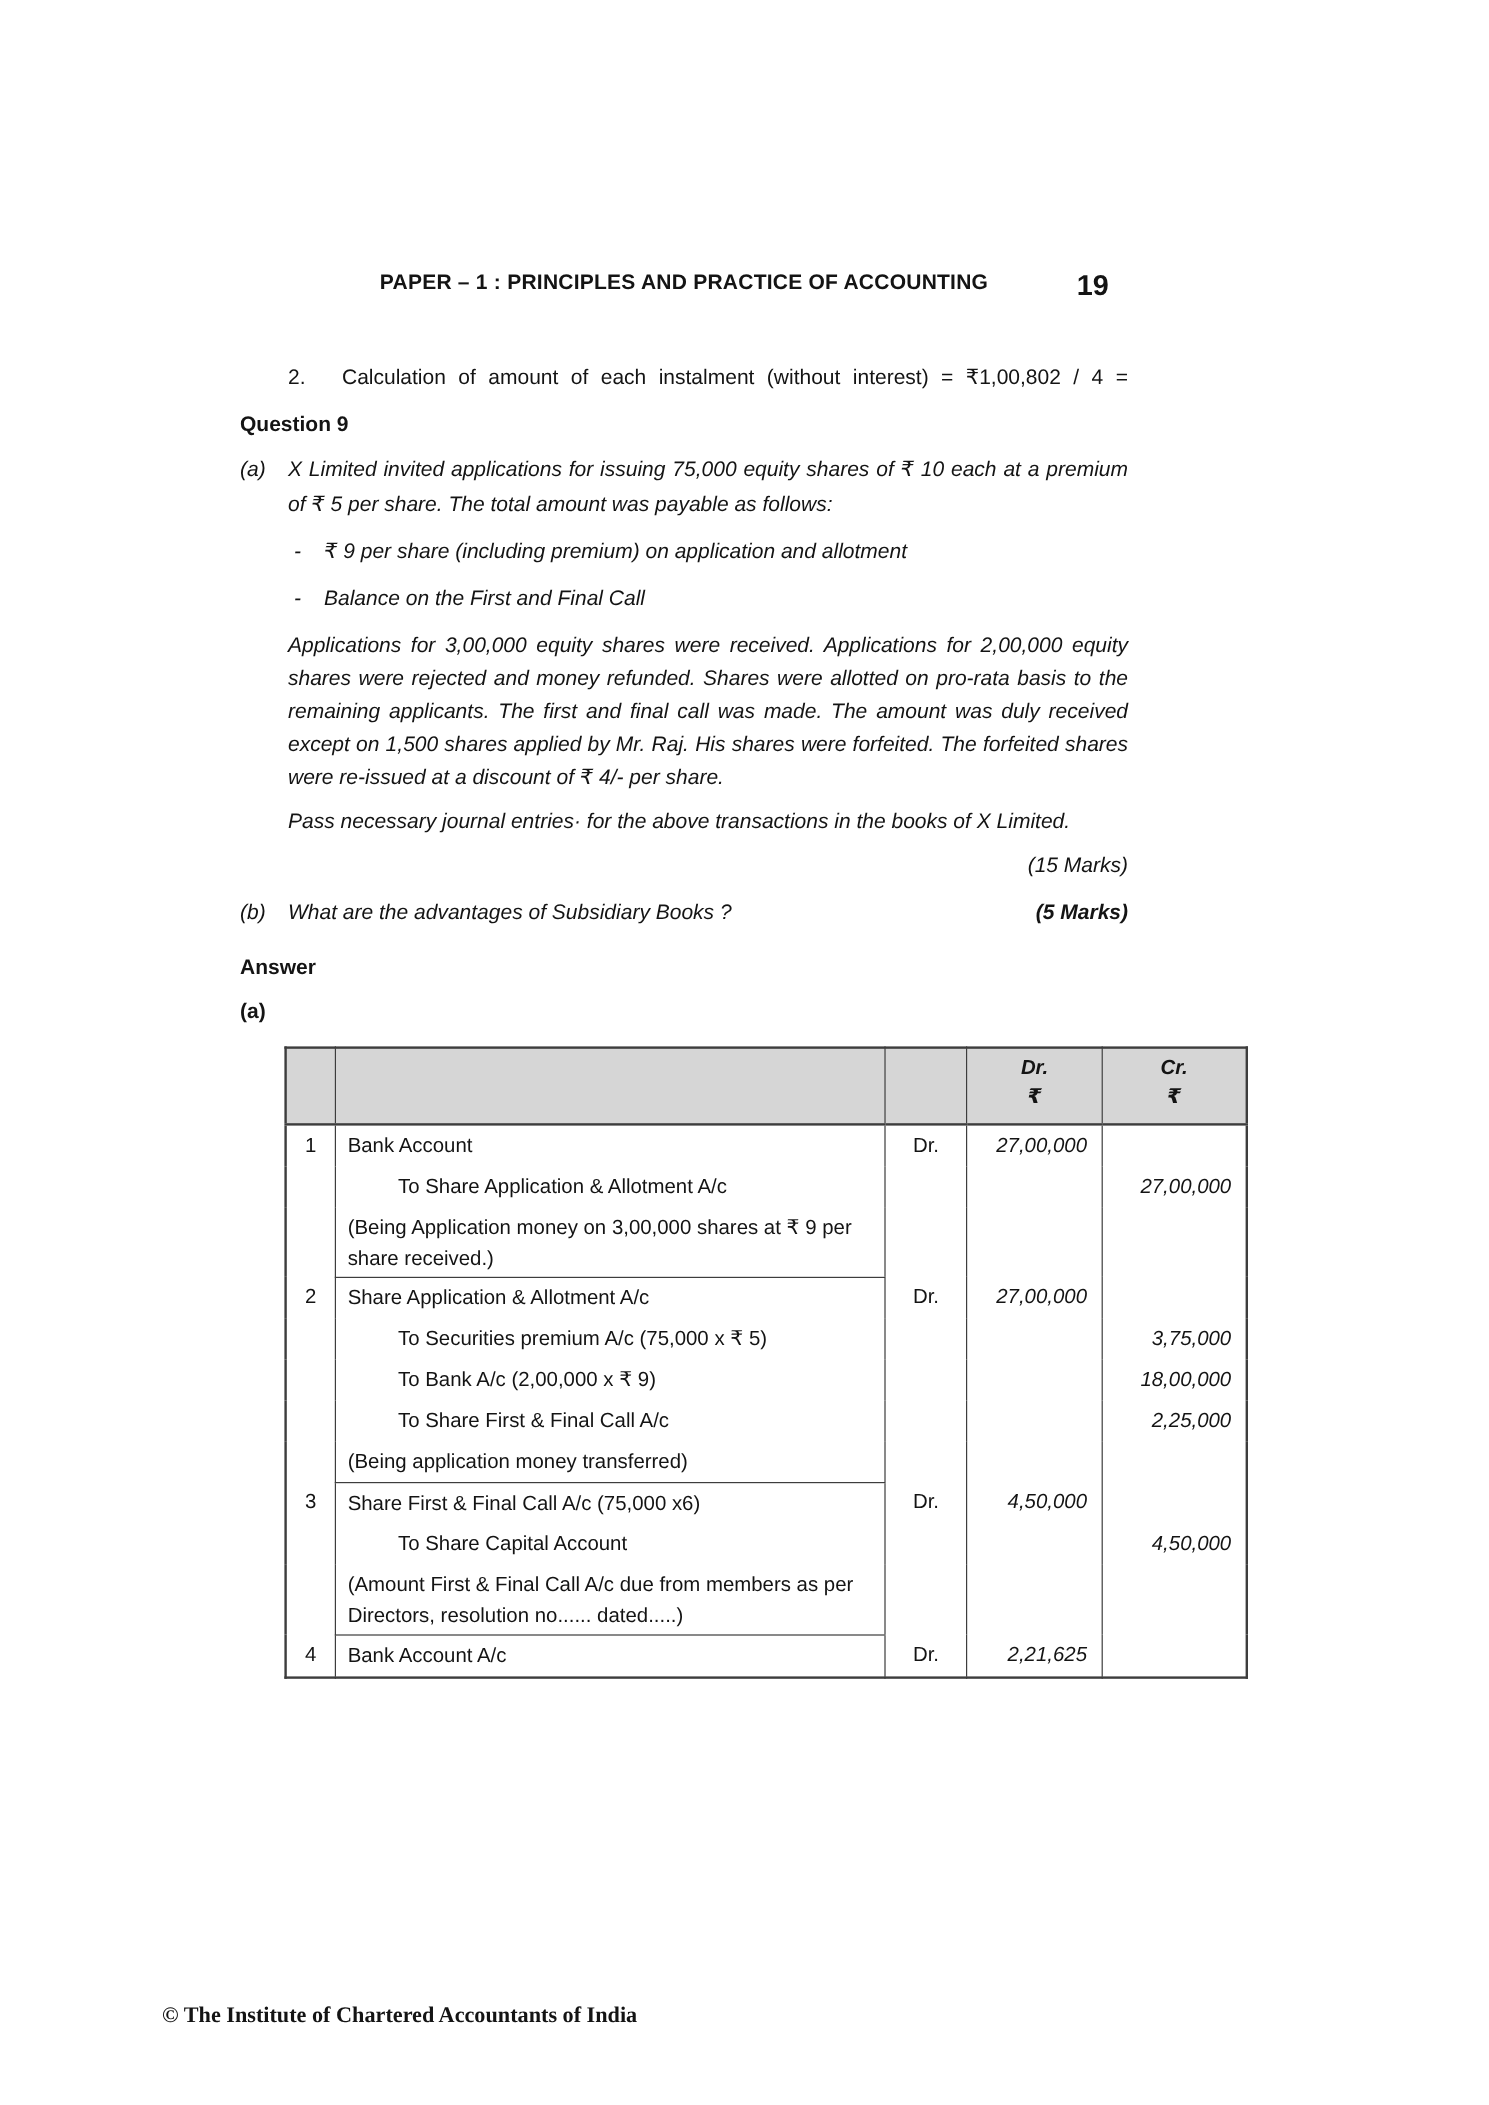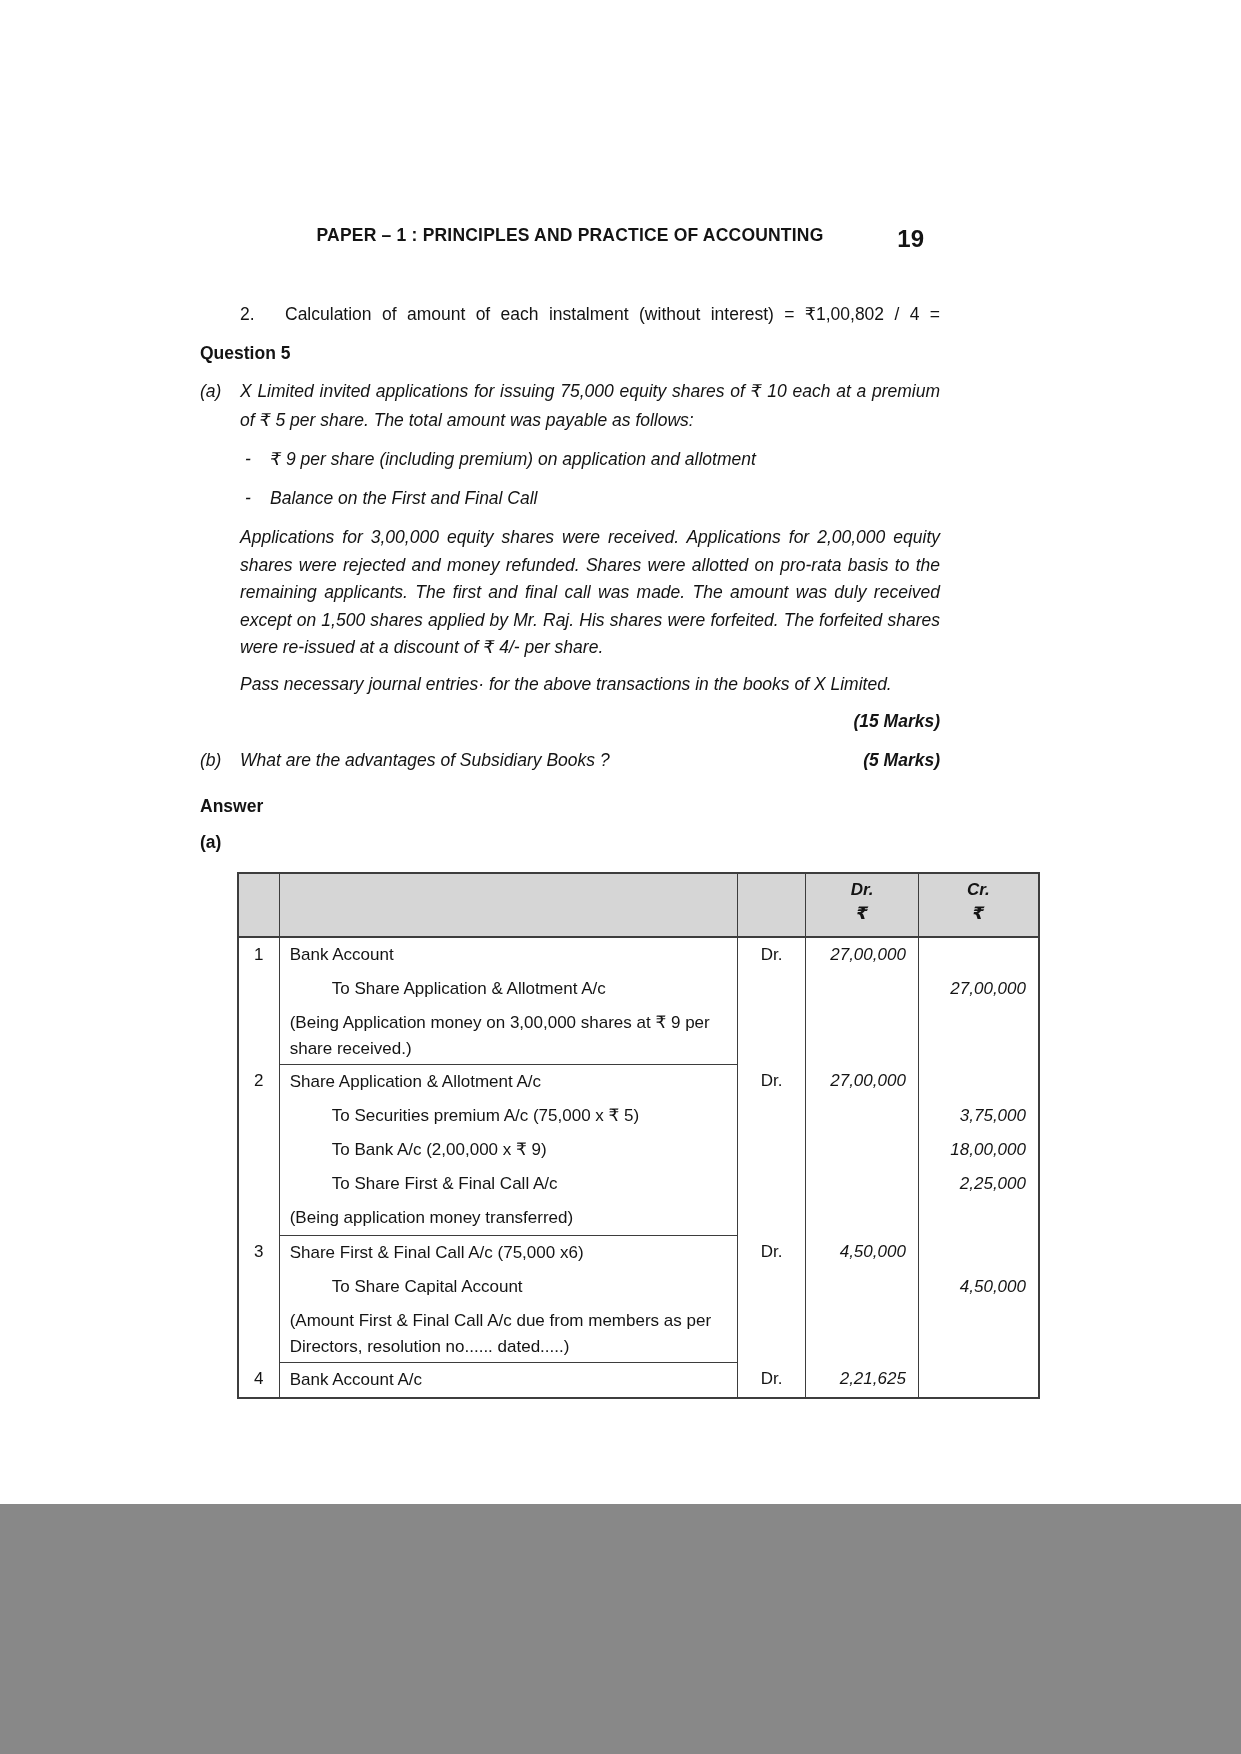--- a/index.html
+++ b/index.html
@@ -1,16 +1,16 @@
 <!DOCTYPE html>
 <html><head>
 <meta charset="utf-8">
 <style>
   html,body{margin:0;padding:0;background:#888;}
-  .page{position:relative;width:1241px;height:1504px;background:#ffffff;color:#141414;
+  .page{position:relative;width:1241px;height:1754px;background:#ffffff;color:#141414;
         font-family:"Liberation Sans","DejaVu Sans",sans-serif;overflow:hidden;}
   .content{position:absolute;left:200px;top:225px;width:740px;}
 
   .doc-header{position:relative;height:22px;}
   .doc-title{text-align:center;font-weight:bold;font-size:17.5px;letter-spacing:.2px;}
   .page-num{position:absolute;right:16px;top:0;font-weight:bold;font-size:24px;}
 
   .item2{display:flex;margin-top:54px;margin-left:40px;font-size:17.5px;line-height:26px;}
   .item2-num{width:45px;flex:none;}
   .item2-text{flex:1;}
@@ -21,21 +21,21 @@
   .part{display:flex;margin-top:13px;font-style:italic;font-size:17.5px;line-height:29px;}
   .part-label{width:40px;flex:none;}
   .part-body{flex:1;text-align:justify;}
 
   .bullet{display:flex;margin-left:45px;margin-top:10px;font-style:italic;font-size:17.5px;line-height:29px;}
   .bullet-dash{width:25px;flex:none;}
 
   .para{margin-top:11px;margin-left:40px;width:700px;text-align:justify;
         font-style:italic;font-size:17.5px;line-height:27.5px;}
   .instruction{margin-top:9px;margin-left:40px;font-style:italic;font-size:17.5px;line-height:27px;}
-  .marks{margin-top:13px;text-align:right;font-weight:bold;font-style:italic;font-size:17.5px;}
+  .marks{margin-top:13px;text-align:right;font-weight:normal;font-style:italic;font-size:17.5px;}
 
   .partb{display:flex;margin-top:15px;font-style:italic;font-size:17.5px;line-height:27px;}
   .partb-label{width:40px;flex:none;}
   .partb-text{flex:1;}
   .marks-inline{font-weight:bold;margin-left:auto;}
 
   .answer-heading{margin-top:22px;font-weight:bold;font-size:17.5px;}
   .answer-label{margin-top:15px;font-weight:bold;font-size:17.5px;}
 
   table.jtable{margin-top:19px;margin-left:37px;border-collapse:collapse;table-layout:fixed;
@@ -65,21 +65,21 @@
       <div class="page-num">19</div>
     </div>
 
     <div class="item2">
       <div class="item2-num">2.</div>
       <div class="item2-text">
         <div class="force-justify">Calculation of amount of each instalment (without interest) = ₹1,00,802 / 4 =</div>
       </div>
     </div>
 
-    <div class="q-heading">Question 5</div>
+    <div class="q-heading">Question 9</div>
 
     <div class="part">
       <div class="part-label">(a)</div>
       <div class="part-body">X Limited invited applications for issuing 75,000 equity shares of ₹ 10 each at a premium of ₹ 5 per share. The total amount was payable as follows:</div>
     </div>
 
     <div class="bullet">
       <div class="bullet-dash">-</div>
       <div>₹ 9 per share (including premium) on application and allotment</div>
     </div>

